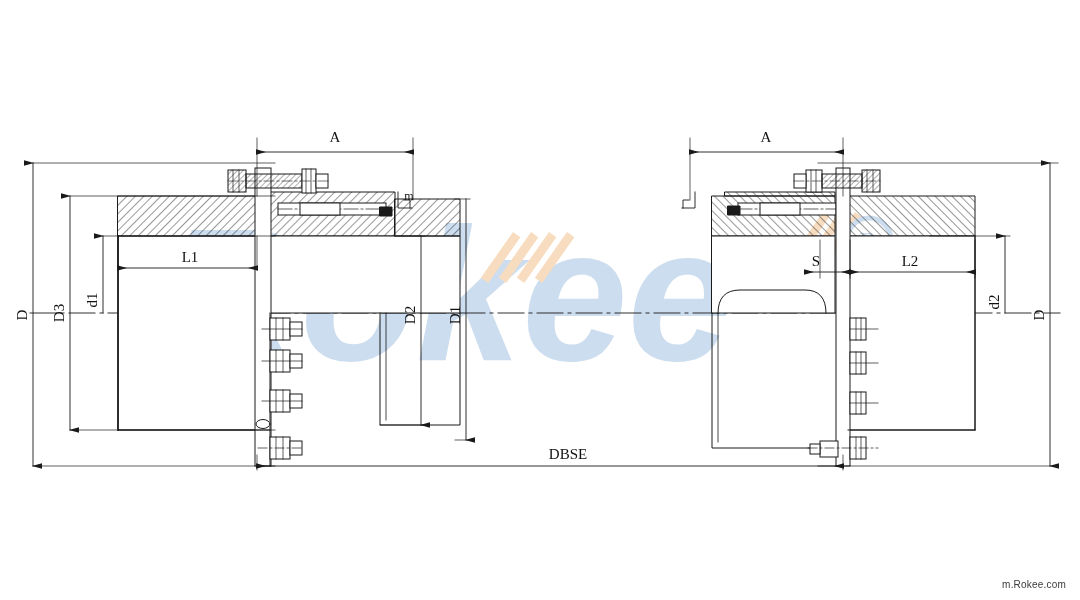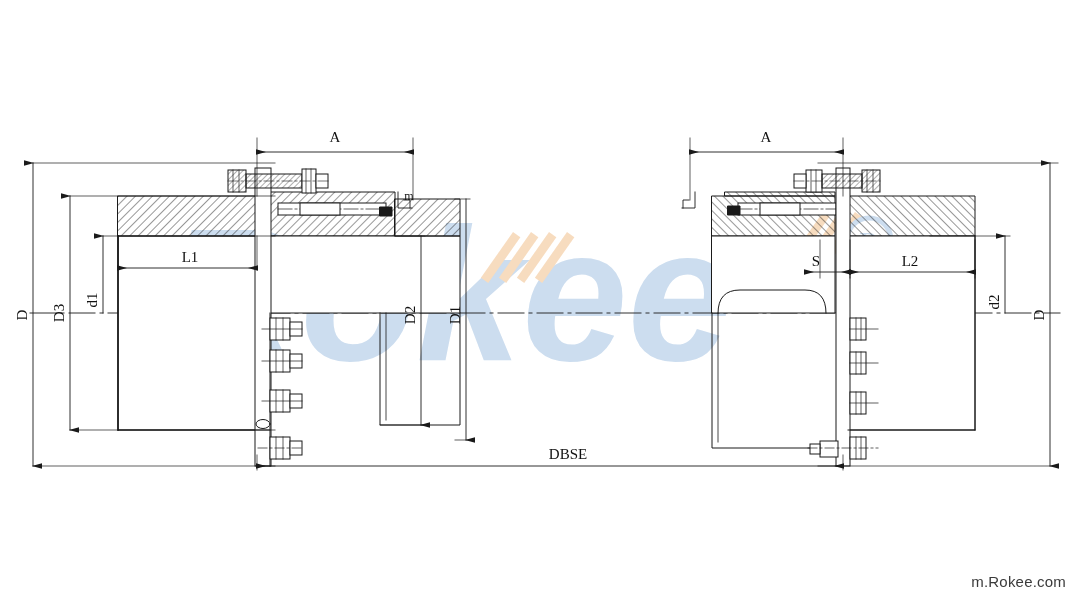--- a/index.html
+++ b/index.html
@@ -9,21 +9,21 @@
     font-family:"Liberation Serif", serif;
     background:#ffffff;
   }
   #stage{position:absolute;left:0;top:0;width:1080px;height:600px;}
   svg.layer{position:absolute;left:0;top:0;width:1080px;height:600px;}
   #wm{z-index:1;}
   #dwg{z-index:3;}
   .footer{
     position:absolute;right:14px;bottom:10px;z-index:6;
     font-family:"Liberation Sans", sans-serif;
-    font-size:15px;color:#3a3a3a;letter-spacing:.2px;
+    font-size:10px;color:#3a3a3a;letter-spacing:.2px;
   }
   .dimlabel{
     font-family:"Liberation Serif", serif;
     font-size:15px;fill:#111;
   }
   .dimlabel.small{font-size:12px;}
 </style>
 </head>
 <body>
 

